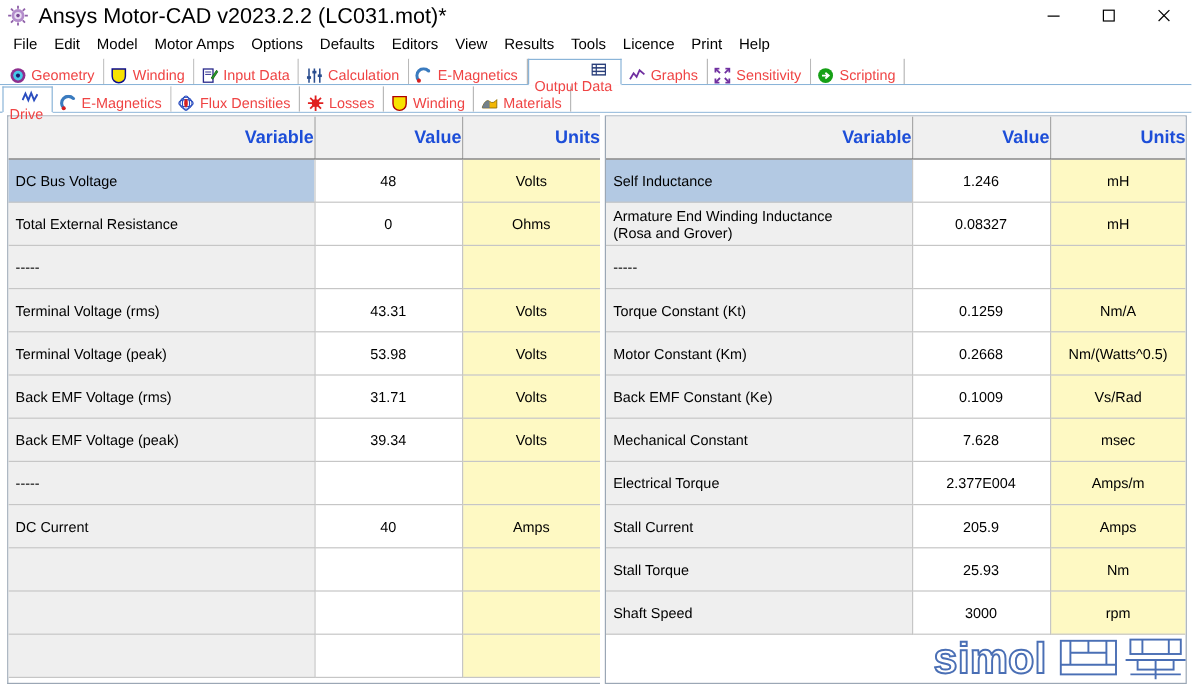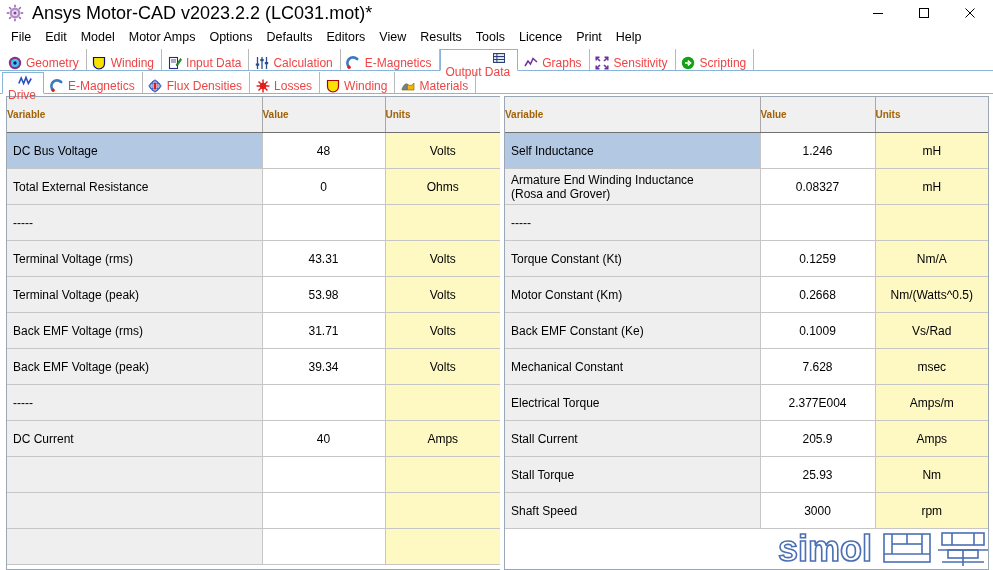--- a/index.html
+++ b/index.html
@@ -148,26 +148,26 @@
     border-collapse: collapse;
     table-layout: fixed;
     width: 100%;
     font-size: 12px;
     color: #000;
   }
   table.grid th {
     background: #f0f0f0;
     border-right: 1px solid #a8a8a8;
     border-bottom: 1px solid #707070;
-    font-size: 10px;
+    font-size: 15px;
     font-weight: bold;
     height: 35px;
-    color: #a16207;
+    color: #1d4ed8;
     padding: 0;
-    text-align: left;
+    text-align: right;
     vertical-align: middle;
   }
   table.grid th:last-child { border-right: none; }
 
   table.grid td {
     border-right: 1px solid #c6c6c6;
     border-bottom: 1px solid #c6c6c6;
     height: 36px;
     padding: 0 6px;
     vertical-align: middle;

